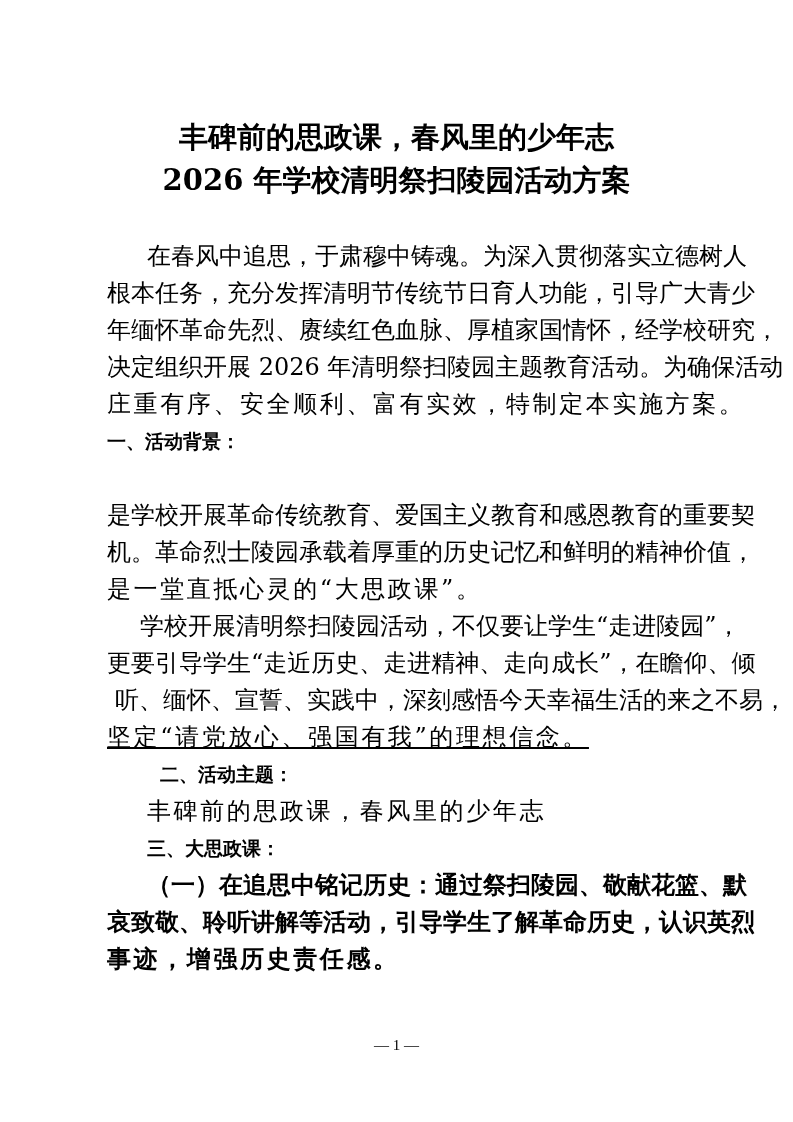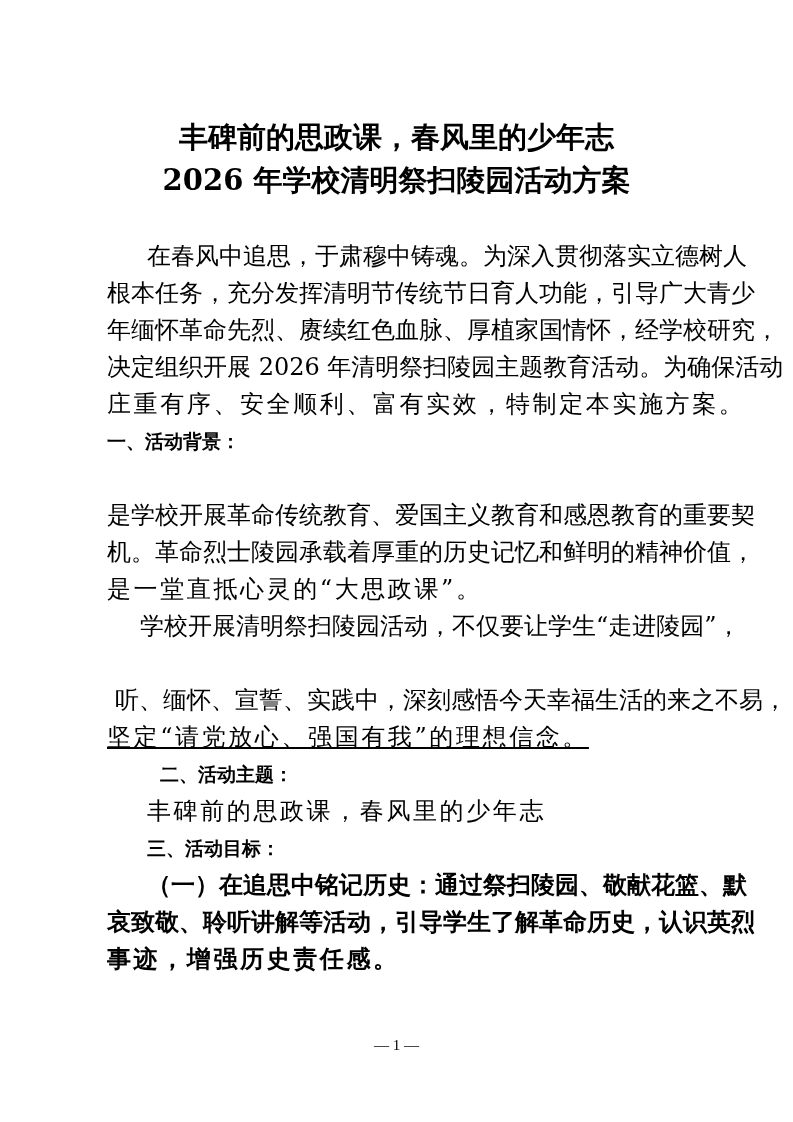--- a/index.html
+++ b/index.html
@@ -39,26 +39,27 @@
   <div class="line just" style="top:353px;">决定组织开展 2026 年清明祭扫陵园主题教育活动。为确保活动</div>
   <div class="line" style="top:390px;">庄重有序、安全顺利、富有实效，特制定本实施方案。</div>
 
   <div class="line h" style="top:427px;">一、活动背景：</div>
 
   <div class="line just" style="top:501px;">是学校开展革命传统教育、爱国主义教育和感恩教育的重要契</div>
   <div class="line just" style="top:538px;">机。革命烈士陵园承载着厚重的历史记忆和鲜明的精神价值，</div>
   <div class="line" style="top:575px;">是一堂直抵心灵的“大思政课”。</div>
 
   <div class="line just" style="top:612px; left:140px; width:540px;">学校开展清明祭扫陵园活动，不仅要让学生“走进陵园”，</div>
+  <div class="line just" style="top:649px;">更要引导学生“走近历史、走进精神、走向成长”，在瞻仰、倾</div>
   <div class="line just" style="top:686px;margin-left:8px;">听、缅怀、宣誓、实践中，深刻感悟今天幸福生活的来之不易，</div>
   <div class="line" style="top:723px;text-decoration:underline;">坚定“请党放心、强国有我”的理想信念。</div>
 
   <div class="line h" style="top:760px; left:160px;">二、活动主题：</div>
   <div class="line" style="top:797px; left:147px;">丰碑前的思政课，春风里的少年志</div>
 
-  <div class="line h" style="top:834px; left:147px;">三、活动目标：</div>
+  <div class="line h" style="top:834px; left:147px;">三、大思政课：</div>
 
   <div class="line just bold" style="top:871px; left:147px; width:540px;">（一）在追思中铭记历史：通过祭扫陵园、敬献花篮、默</div>
   <div class="line just bold" style="top:908px;">哀致敬、聆听讲解等活动，引导学生了解革命历史，认识英烈</div>
   <div class="line bold" style="top:945px;">事迹，增强历史责任感。</div>
 
   <div class="pagenum">— 1 —</div>
 </div>
 
 </body></html>

